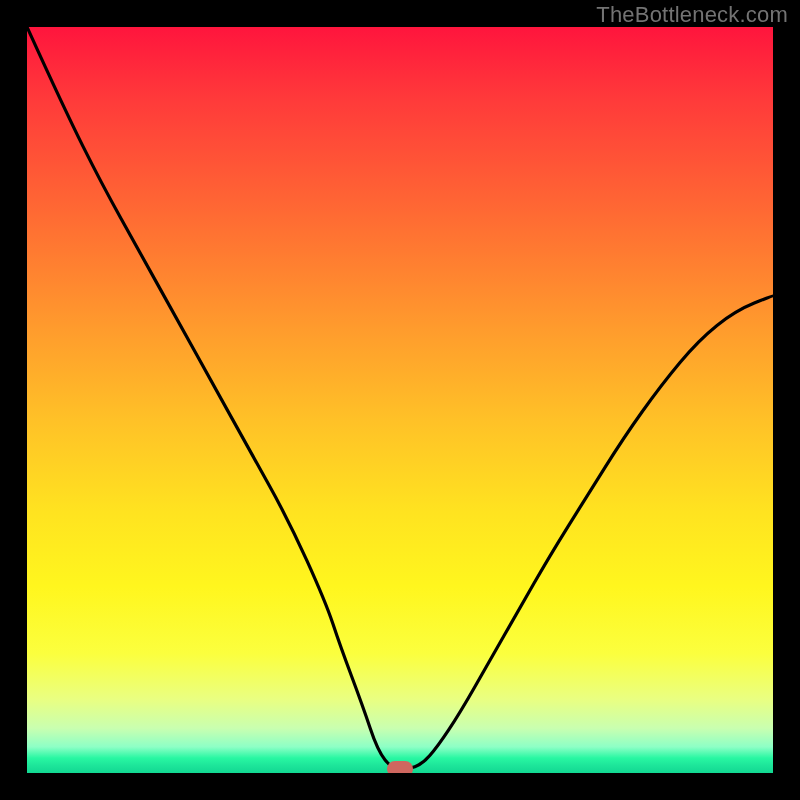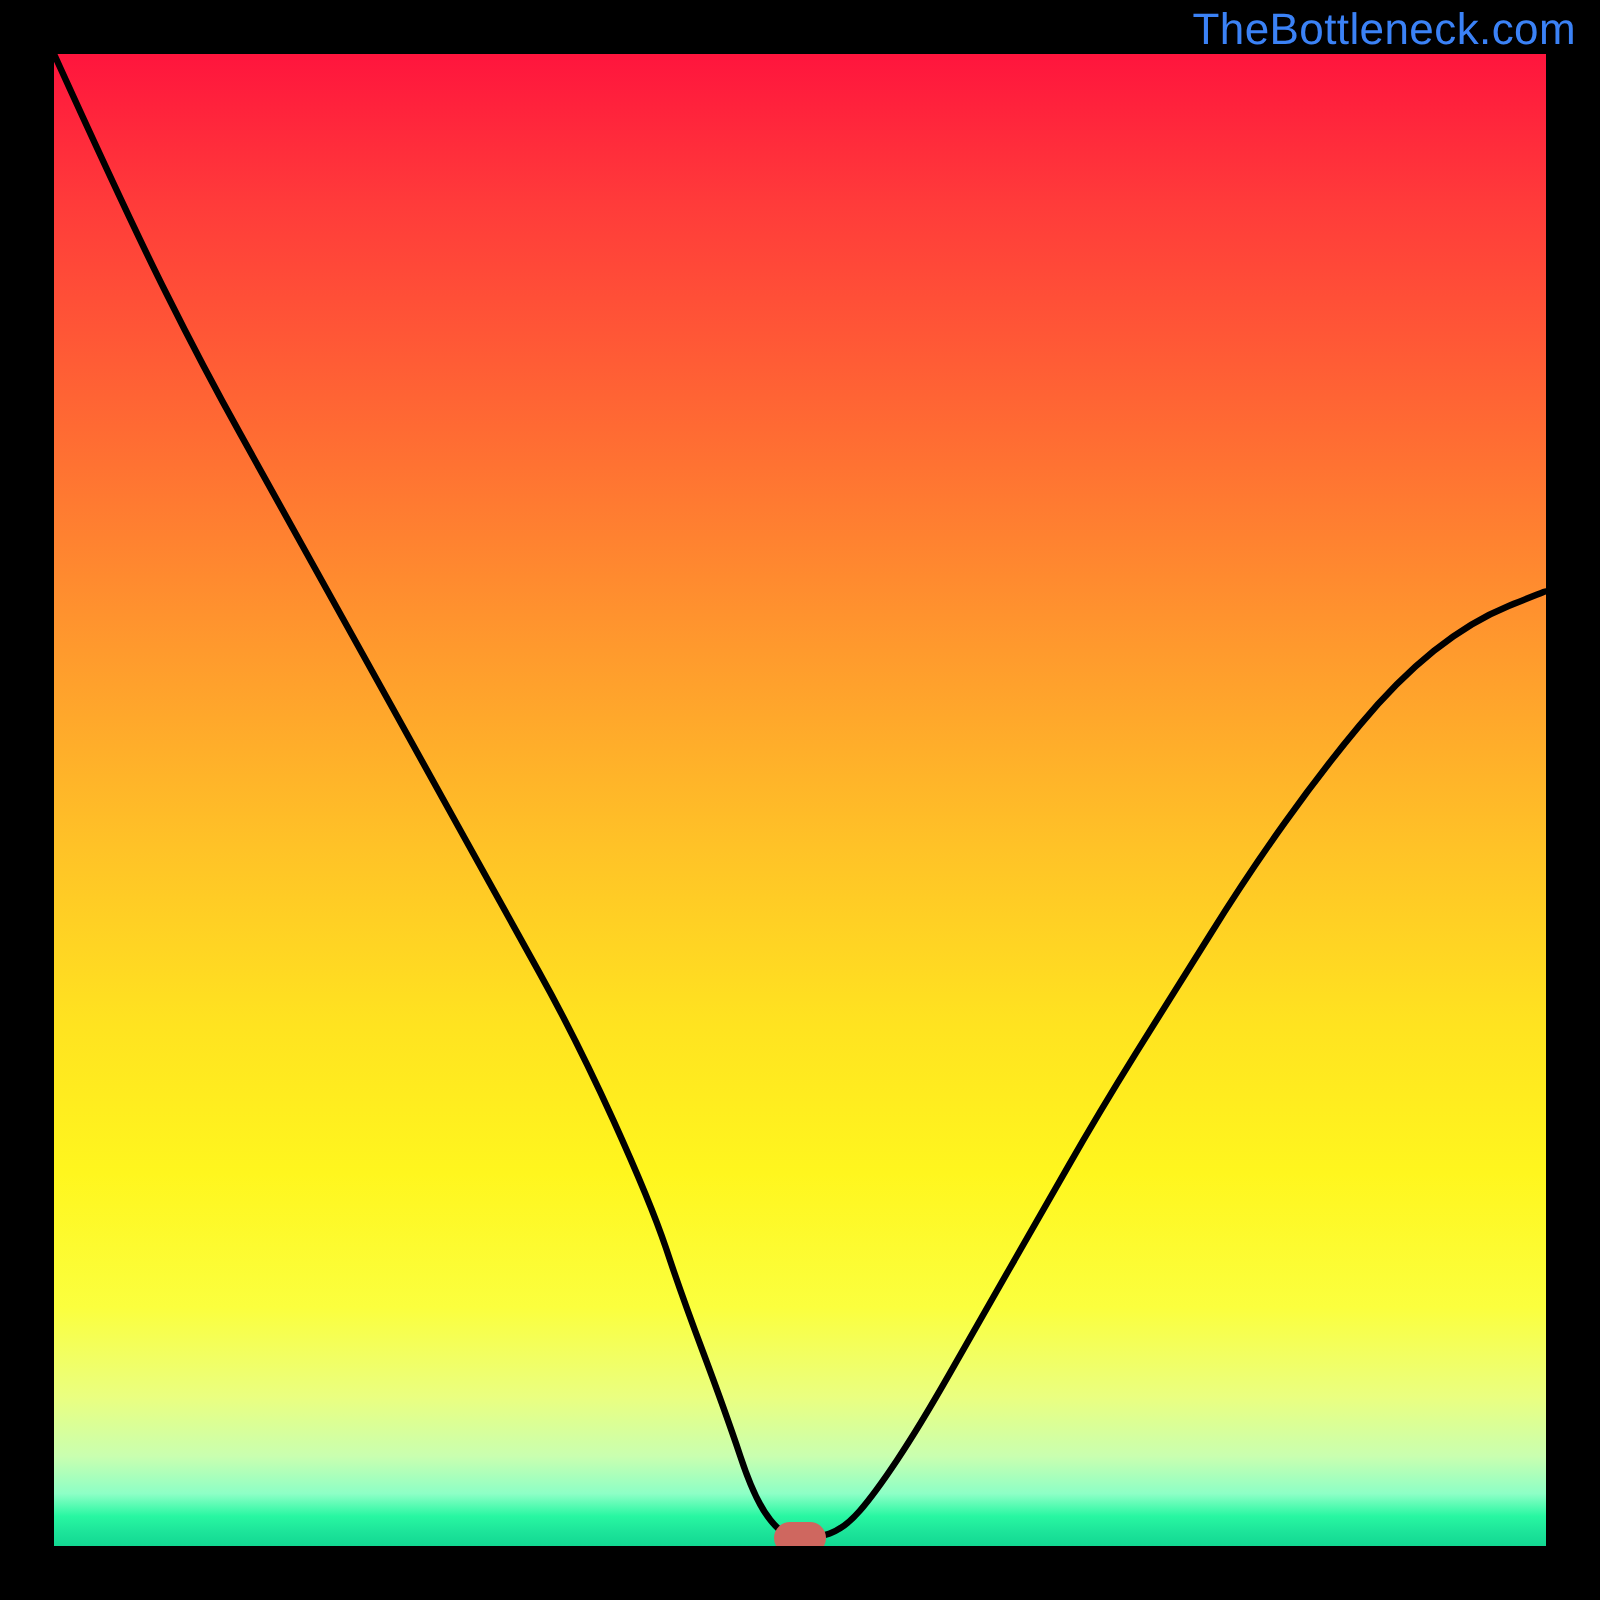--- a/index.html
+++ b/index.html
@@ -57,21 +57,21 @@
     width: 26px;
     height: 16px;
     background: #cf675f;
     border-radius: 8px;
     transform: translate(-50%, -50%);
   }
   .watermark {
     position: absolute;
     top: 2px;
     right: 12px;
-    color: #3b82f6;
+    color: #737373;
     font-size: 22px;
     font-weight: 500;
     letter-spacing: 0.2px;
     user-select: none;
   }
 </style>
 </head>
 <body>
 
 <div class="frame">

